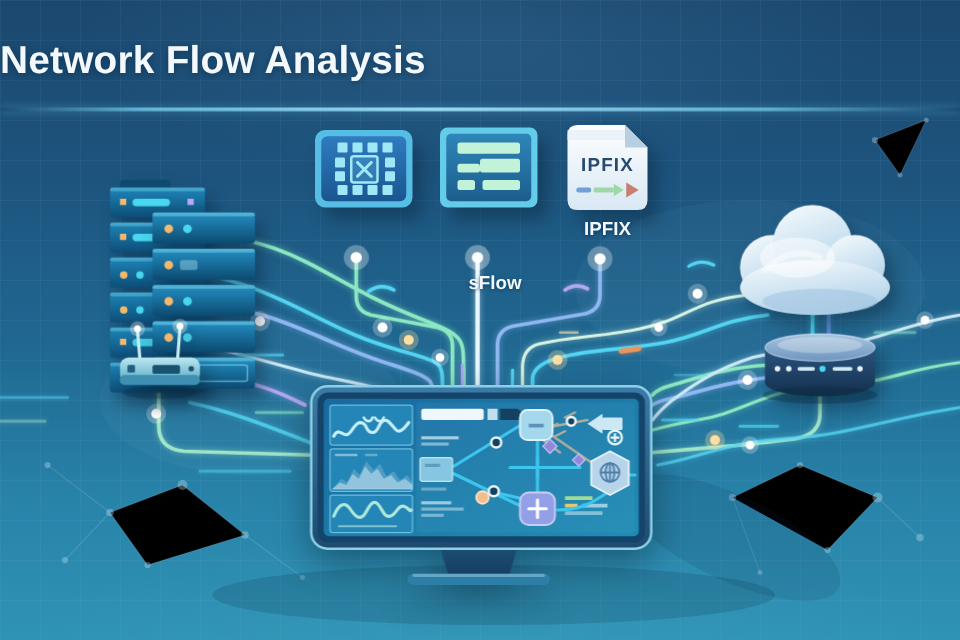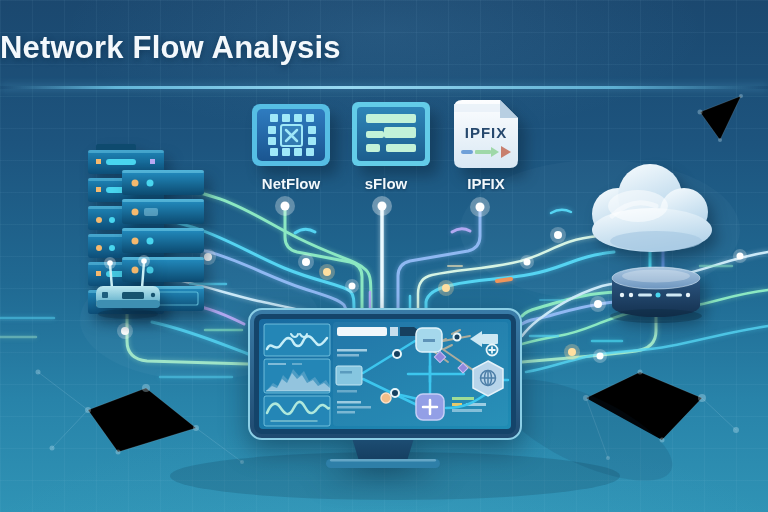--- a/index.html
+++ b/index.html
@@ -32,21 +32,21 @@
     background:linear-gradient(90deg, rgba(110,198,232,0) 0%, rgba(110,198,232,.85) 15%,
       rgba(160,225,248,.95) 45%, rgba(110,198,232,.8) 80%, rgba(110,198,232,0) 100%);
     box-shadow:0 0 8px rgba(110,198,232,.45);
   }
   .proto-label{
     position:absolute;top:175px;width:96px;text-align:center;
     font-size:15px;font-weight:bold;color:#f2f8fc;
     text-shadow:0 1px 3px rgba(8,38,66,.6);
   }
   .proto-label.nf{left:243px;}
-  .proto-label.sf{left:338px;}
+  .proto-label.sf{left:348px;margin-top:43px;}
   .proto-label.ip{left:438px;}
   .ipfix-doc-text{
     position:absolute;left:454px;top:124px;width:64px;text-align:center;
     font-size:15px;font-weight:bold;letter-spacing:1px;color:#27496e;
   }
   .sh-icon{filter:drop-shadow(8px 10px 7px rgba(8,32,52,.40));}
   .sh-dev{filter:drop-shadow(6px 8px 7px rgba(8,32,52,.42));}
   .sh-mon{filter:drop-shadow(0 10px 14px rgba(6,32,52,.45));}
 </style>
 </head>
@@ -473,17 +473,16 @@
         <rect x="13" y="52" width="12" height="4" rx="2" fill="#6FA0D8"></rect>
         <rect x="27" y="52" width="16" height="4" rx="1" fill="#9FD8A8"></rect>
         <polygon points="43,49 43,59 51,54" fill="#9FD8A8"></polygon>
         <polygon points="53,48 53,60 63,54" fill="#C87F6E"></polygon>
       </g>
     </g>
   </svg>
 
   <div class="title">Network Flow Analysis</div>
   <div class="divider"></div>
-  <div class="proto-label nf">NetFlow</div>
   <div class="proto-label sf">sFlow</div>
   <div class="proto-label ip">IPFIX</div>
   <div class="ipfix-doc-text">IPFIX</div>
 </div>
 
 </body></html>

